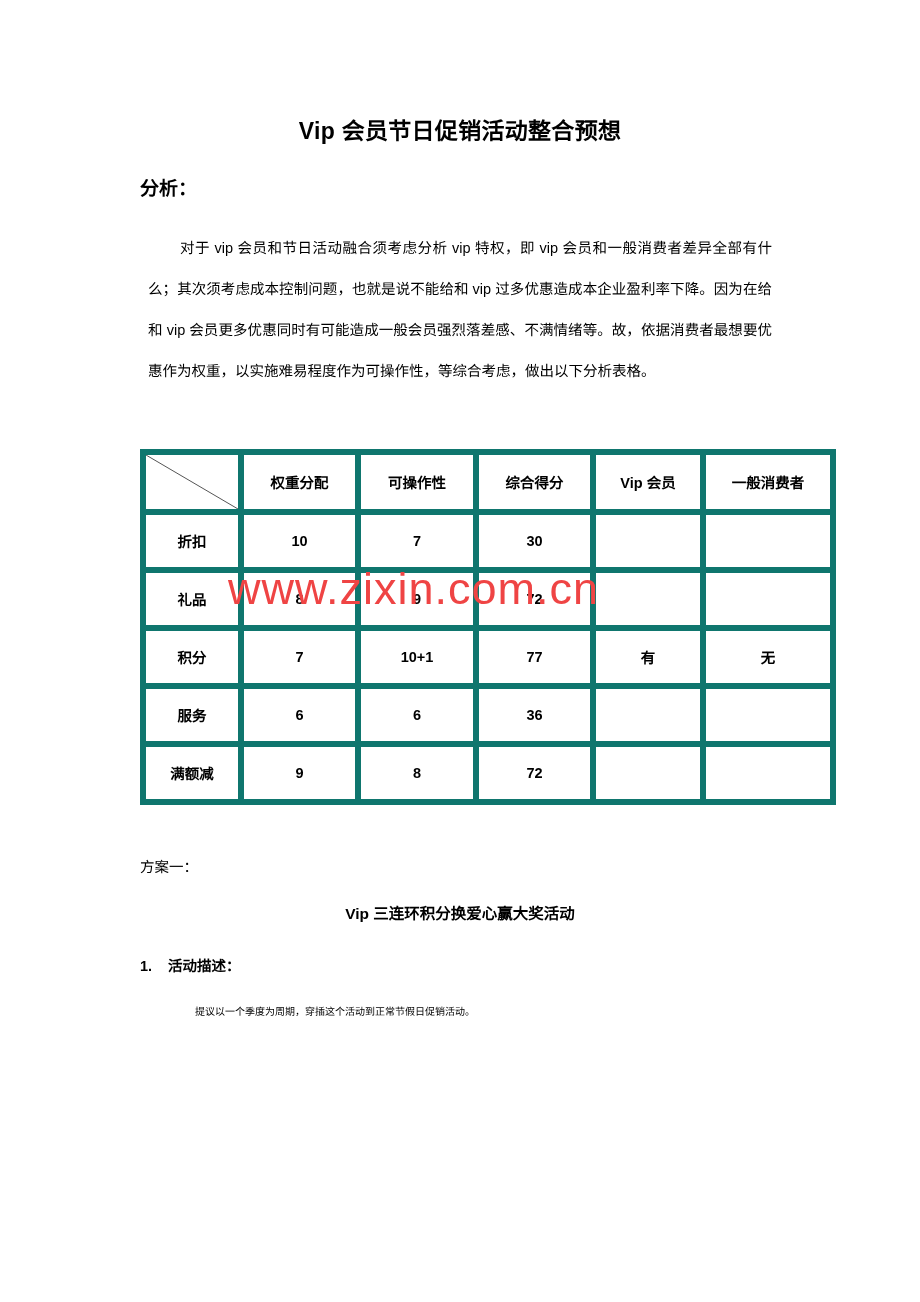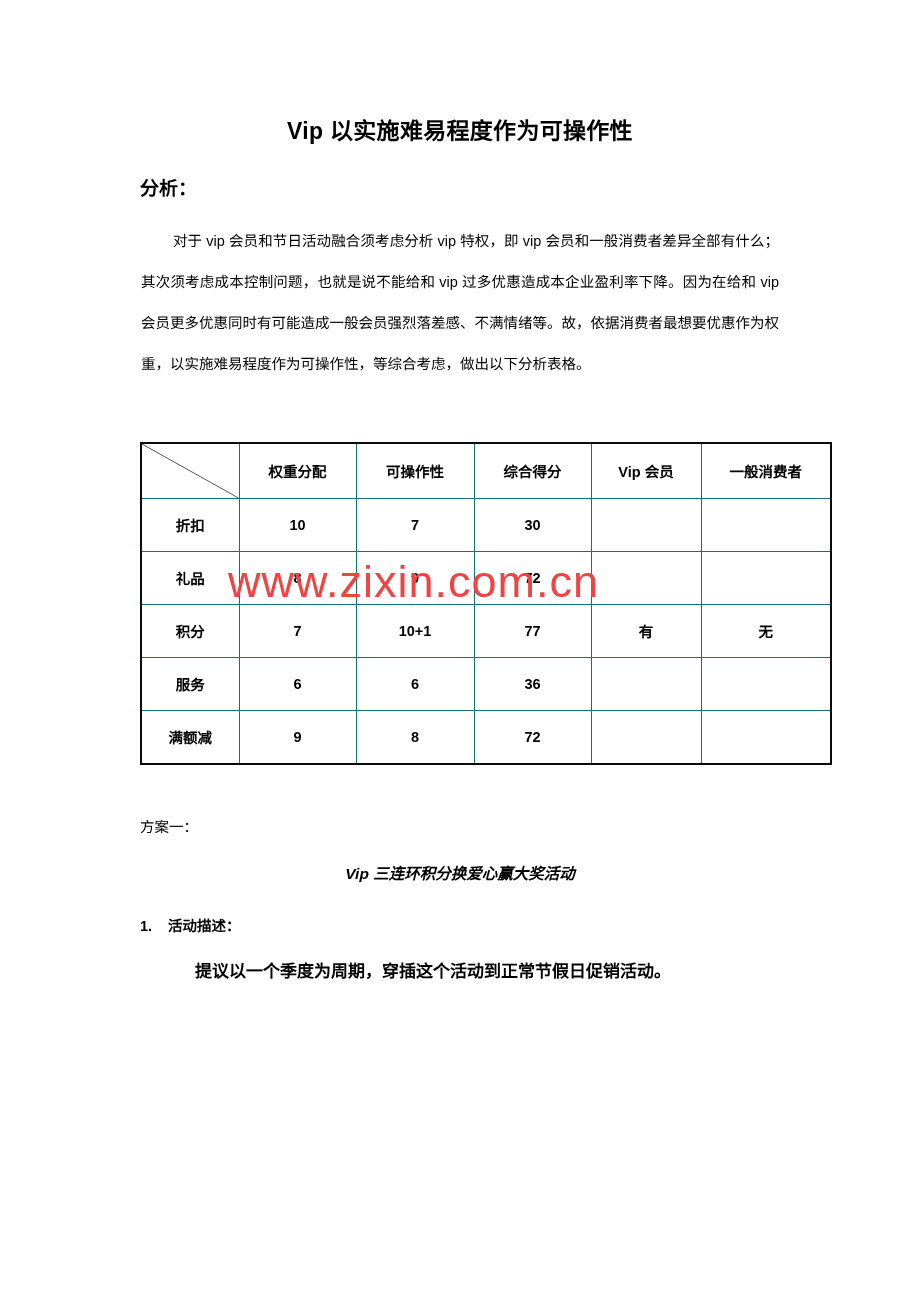--- a/index.html
+++ b/index.html
@@ -42,21 +42,21 @@
   .section-label {
     margin: 0;
     padding-top: 28px;
     font-size: 19px;
     font-weight: bold;
     line-height: 1.5;
   }
 
   
   .body-block {
-    margin: 1px;
+    margin: 8px;
     padding-top: 16px;
     font-size: 14.5px;
     line-height: 41px;
     text-align: justify;
     text-justify: inter-ideograph;
     text-indent: 32px;
   }
 
   
   .table-wrap {
@@ -66,21 +66,21 @@
 
   table.analysis {
     border-collapse: collapse;
     width: 690px;
     table-layout: fixed;
     border: 2px solid #0a0a0a;
   }
 
   table.analysis td,
   table.analysis th {
-    border: 1px solid #0f766e;
+    border: 6px solid #0f766e;
     height: 52px;
     text-align: center;
     vertical-align: middle;
     font-size: 14.5px;
     font-weight: bold;
     padding: 0 2px;
     background: transparent;
   }
 
   table.analysis tr:first-child td {
@@ -135,21 +135,20 @@
   }
 
   .plan-title {
     margin: 0;
     padding-top: 24px;
     text-align: center;
     font-size: 15.5px;
     font-weight: bold;
     line-height: 1.5;
     white-space: nowrap;
-    font-style: italic;
   }
 
   
   .numbered {
     margin: 0;
     padding-top: 30px;
     font-size: 14.5px;
     font-weight: bold;
     line-height: 1.5;
     display: flex;
@@ -158,36 +157,35 @@
     width: 28px;
     flex: 0 0 28px;
   }
   .numbered .txt { flex: 1 1 auto; }
 
   
   .desc-block {
     margin: 0;
     padding-top: 14px;
     padding-left: 55px;
-    font-size: 17px;
+    font-size: 10px;
     line-height: 41px;
     text-align: justify;
     text-justify: inter-ideograph;
-    font-weight: bold;
   }
   .desc-block p {
     margin: 0;
   }
 </style>
 </head>
 <body>
 
 <div class="page">
 
-  <h1 class="doc-title">Vip 以实施难易程度作为可操作性</h1>
+  <h1 class="doc-title">Vip 会员节日促销活动整合预想</h1>
 
   <div class="section-label">分析：</div>
 
   <div class="body-block">对于 vip 会员和节日活动融合须考虑分析 vip 特权，即 vip 会员和一般消费者差异全部有什么；其次须考虑成本控制问题，也就是说不能给和 vip 过多优惠造成本企业盈利率下降。因为在给和 vip 会员更多优惠同时有可能造成一般会员强烈落差感、不满情绪等。故，依据消费者最想要优惠作为权重，以实施难易程度作为可操作性，等综合考虑，做出以下分析表格。</div>
 
   <div class="table-wrap">
 
     <table class="analysis">
       <colgroup>
         <col class="c0">

